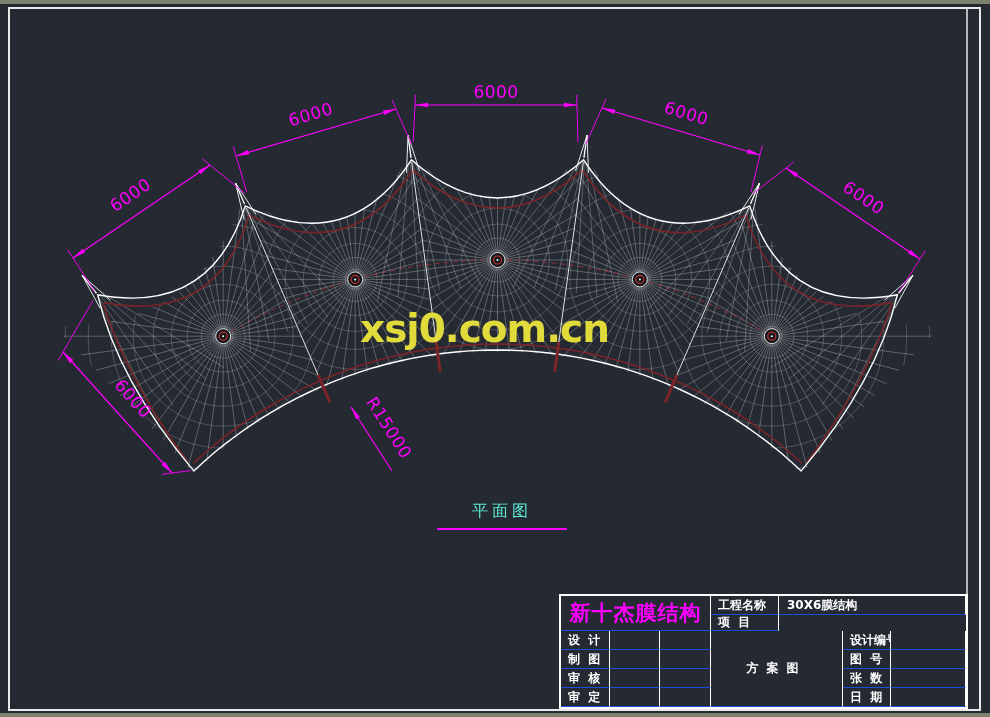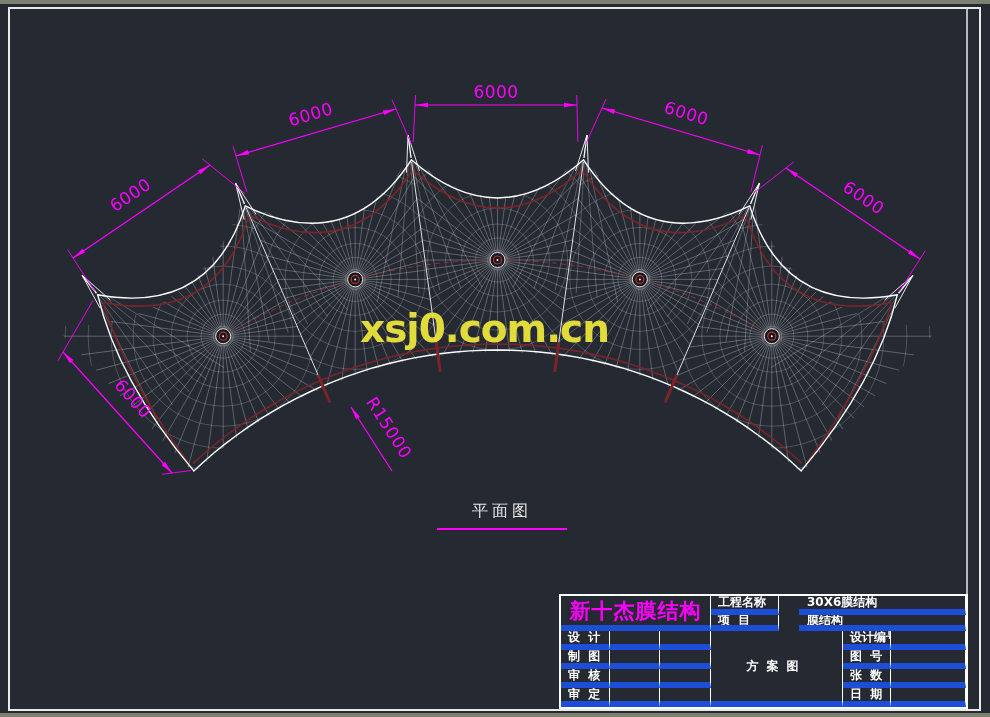--- a/index.html
+++ b/index.html
@@ -13,39 +13,39 @@
   #bottomstrip{top:713px;}
   #cad{position:absolute;left:0;top:0;z-index:1;}
   .overlay{position:absolute;z-index:2;}
   #watermark{
     left:360px;top:306px;width:230px;
     font-size:39px;font-weight:bold;letter-spacing:-1px;
     color:#ece43c;opacity:.95;white-space:pre;
   }
   #planlabel{
     left:437px;top:501px;width:130px;text-align:center;
-    color:#e5e5e5;font-size:16px;letter-spacing:4px;white-space:pre;
+    color:#5eead4;font-size:16px;letter-spacing:4px;white-space:pre;
   }
   #planline{left:437px;top:528px;width:130px;height:2px;background:#ff00ff;}
   
   #titleblock{
     left:559px;top:594px;width:409px;height:115px;
     border:2px solid #ffffff;box-sizing:border-box;
     display:grid;
     grid-template-columns:49px 50px 51px 68px 64px 48px 1fr;
     grid-template-rows:19px 16px 1fr 1fr 1fr 1fr;
     color:#ffffff;background:transparent;
   }
   #titleblock .c{
-    border-right:1px solid #ffffff;border-bottom:6px solid #1d4ed8;
+    border-right:1px solid #ffffff;border-bottom:1px solid #1d4ed8;
     display:flex;align-items:center;overflow:hidden;white-space:pre;
     font-size:12px;box-sizing:border-box;
   }
   #titleblock .lab{padding-left:7px;font-weight:bold;}
-  #titleblock .val{padding-left:8px;font-weight:bold;margin-left:20px;}
+  #titleblock .val{padding-left:8px;font-weight:bold;}
   #titleblock .company{
     grid-column:1/4;grid-row:1/3;justify-content:center;
     color:#ff00ff;font-weight:bold;font-size:21px;letter-spacing:1px;
   }
   #titleblock .scheme{
     grid-column:4/6;grid-row:3/7;justify-content:center;
     font-size:12px;letter-spacing:8px;font-weight:bold;
   }
 </style>
 </head>
@@ -538,21 +538,20 @@
 
 <div id="watermark" class="overlay">xsj0.com.cn</div>
 <div id="planlabel" class="overlay">平面图</div>
 <div id="planline" class="overlay"></div>
 
 <div id="titleblock" class="overlay">
   <div class="c company">新十杰膜结构</div>
   <div class="c lab" style="grid-column:4;grid-row:1">工程名称</div>
   <div class="c val" style="grid-column:5/8;grid-row:1">30X6膜结构</div>
   <div class="c lab" style="grid-column:4;grid-row:2">项  目</div>
-  <div class="c val" style="grid-column:5/8;grid-row:2">膜结构</div>
 
   <div class="c lab" style="grid-column:1;grid-row:3">设  计</div>
   <div class="c" style="grid-column:2;grid-row:3"></div>
   <div class="c" style="grid-column:3;grid-row:3"></div>
   <div class="c lab" style="grid-column:1;grid-row:4">制  图</div>
   <div class="c" style="grid-column:2;grid-row:4"></div>
   <div class="c" style="grid-column:3;grid-row:4"></div>
   <div class="c lab" style="grid-column:1;grid-row:5">审  核</div>
   <div class="c" style="grid-column:2;grid-row:5"></div>
   <div class="c" style="grid-column:3;grid-row:5"></div>

